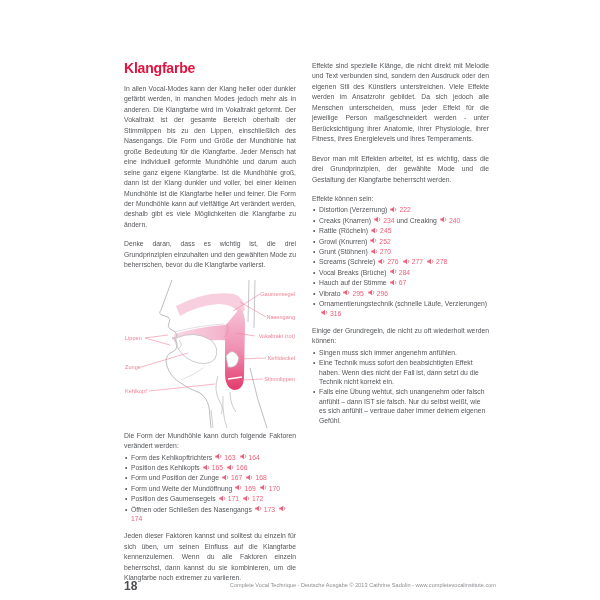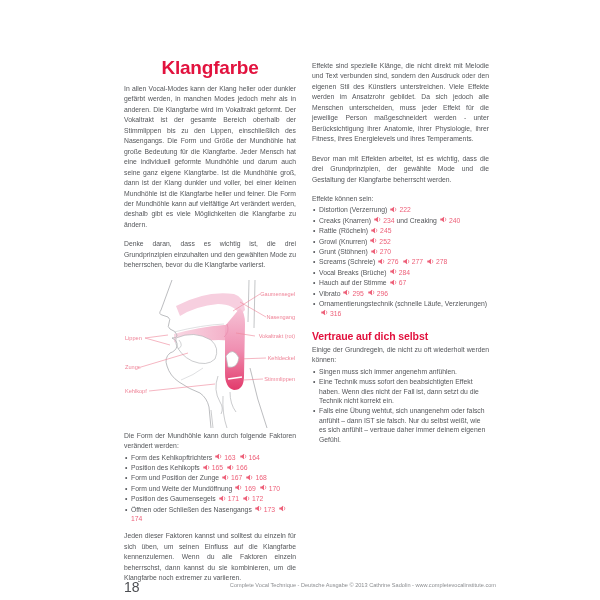--- a/index.html
+++ b/index.html
@@ -3,41 +3,41 @@
 <meta charset="utf-8">
 <style>
   html,body{margin:0;padding:0;}
   body{width:600px;height:600px;background:#ffffff;font-family:"Liberation Sans", sans-serif;}
   .page{position:relative;width:600px;height:600px;background:#fff;overflow:hidden;}
 
   .col{position:absolute;top:61px;}
   .col-left{left:124px;width:172px;}
   .col-right{left:312px;width:177px;}
 
-  h1{font-size:19px;line-height:14px;font-weight:bold;color:var(--accent);margin:0 0 9px;letter-spacing:-.2px;text-align:center;}
+  h1{font-size:14px;line-height:14px;font-weight:bold;color:var(--accent);margin:0 0 9px;letter-spacing:-.2px;}
   h2{font-size:10.5px;line-height:11px;font-weight:bold;color:var(--accent);margin:13px 0 3px;letter-spacing:-.1px;}
   p{font-size:6.8px;line-height:10.45px;color:var(--body_text);text-align:justify;margin:0 0 9px;}
   p.tight{margin:0 0 1px;}
 
   .bullets{margin:0 0 8px;}
   .bullet-item{position:relative;padding-left:7px;margin-bottom:1px;font-size:6.8px;line-height:9.4px;color:var(--body_text);}
   .bullet-item::before{content:"\2022";position:absolute;left:1px;top:0;color:var(--body_text);}
   .seg{margin-right:1px;}
   .audio-icon{color:var(--audio);margin:0 1px 0 2px;}
   .spk{width:8px;height:7px;display:inline-block;vertical-align:-0.5px;}
   .audio-num{color:var(--audio);margin-right:2px;}
 
   .diagram{position:relative;width:175px;height:148px;margin:4px 0 3px;}
   .diagram svg{position:absolute;left:0;top:0;}
   .dlabel{position:absolute;font-size:5.6px;line-height:6px;color:var(--diagram_label);white-space:nowrap;}
   .dl-r{right:4px;text-align:right;}
   .dl-l{left:1px;}
 
   .footer{position:absolute;left:124px;top:577px;width:372px;height:14px;}
-  .pagenum{position:absolute;left:0;top:2px;font-size:14px;color:var(--page_number);}
+  .pagenum{position:absolute;left:0;top:2px;font-size:12px;color:var(--page_number);font-weight:bold;}
   .credit{position:absolute;right:0;top:5px;font-size:5.6px;color:var(--footer_text);white-space:nowrap;}
 </style>
 </head>
 <body>
 
 <main class="page">
 
   <section class="col col-left">
     <h1>Klangfarbe</h1>
     <p>In allen Vocal-Modes kann der Klang heller oder dunkler gefärbt werden, in manchen Modes jedoch mehr als in anderen. Die Klangfarbe wird im Vokaltrakt geformt. Der Vokaltrakt ist der gesamte Bereich oberhalb der Stimmlippen bis zu den Lippen, einschließlich des Nasengangs. Die Form und Größe der Mundhöhle hat große Bedeutung für die Klangfarbe. Jeder Mensch hat eine individuell geformte Mundhöhle und darum auch seine ganz eigene Klangfarbe. Ist die Mundhöhle groß, dann ist der Klang dunkler und voller, bei einer kleinen Mundhöhle ist die Klangfarbe heller und feiner. Die Form der Mundhöhle kann auf vielfältige Art verändert werden, deshalb gibt es viele Möglichkeiten die Klangfarbe zu ändern.</p>
@@ -206,21 +206,20 @@
             </svg></span><span class="audio-num">295</span><span class="audio-icon"><svg class="spk" viewBox="0 0 13 10" aria-hidden="true">
               <path d="M.5 3.2H3L6.5.6v8.8L3 6.8H.5z" fill="currentColor"></path>
               <path d="M8.3 2.3a3.3 3.3 0 0 1 0 5.4" fill="none" stroke="currentColor" stroke-width="1.2" stroke-linecap="round"></path>
             </svg></span><span class="audio-num">296</span></div>
         <div class="bullet-item"><span class="seg">Ornamentierungstechnik (schnelle Läufe, Verzierungen)</span><span class="audio-icon"><svg class="spk" viewBox="0 0 13 10" aria-hidden="true">
               <path d="M.5 3.2H3L6.5.6v8.8L3 6.8H.5z" fill="currentColor"></path>
               <path d="M8.3 2.3a3.3 3.3 0 0 1 0 5.4" fill="none" stroke="currentColor" stroke-width="1.2" stroke-linecap="round"></path>
             </svg></span><span class="audio-num">316</span></div>
       </div>
 
-    <h2>Vertraue auf dich selbst</h2>
     <p class="tight">Einige der Grundregeln, die nicht zu oft wiederholt werden können:</p>
     <div class="bullets">
         <div class="bullet-item"><span class="seg">Singen muss sich immer angenehm anfühlen.</span></div>
         <div class="bullet-item"><span class="seg">Eine Technik muss sofort den beabsichtigten Effekt haben. Wenn dies nicht der Fall ist, dann setzt du die Technik nicht korrekt ein.</span></div>
         <div class="bullet-item"><span class="seg">Falls eine Übung wehtut, sich unangenehm oder falsch anfühlt – dann IST sie falsch. Nur du selbst weißt, wie es sich anfühlt – vertraue daher immer deinem eigenen Gefühl.</span></div>
       </div>
   </section>
 
   <footer class="footer">
     <span class="pagenum">18</span>

